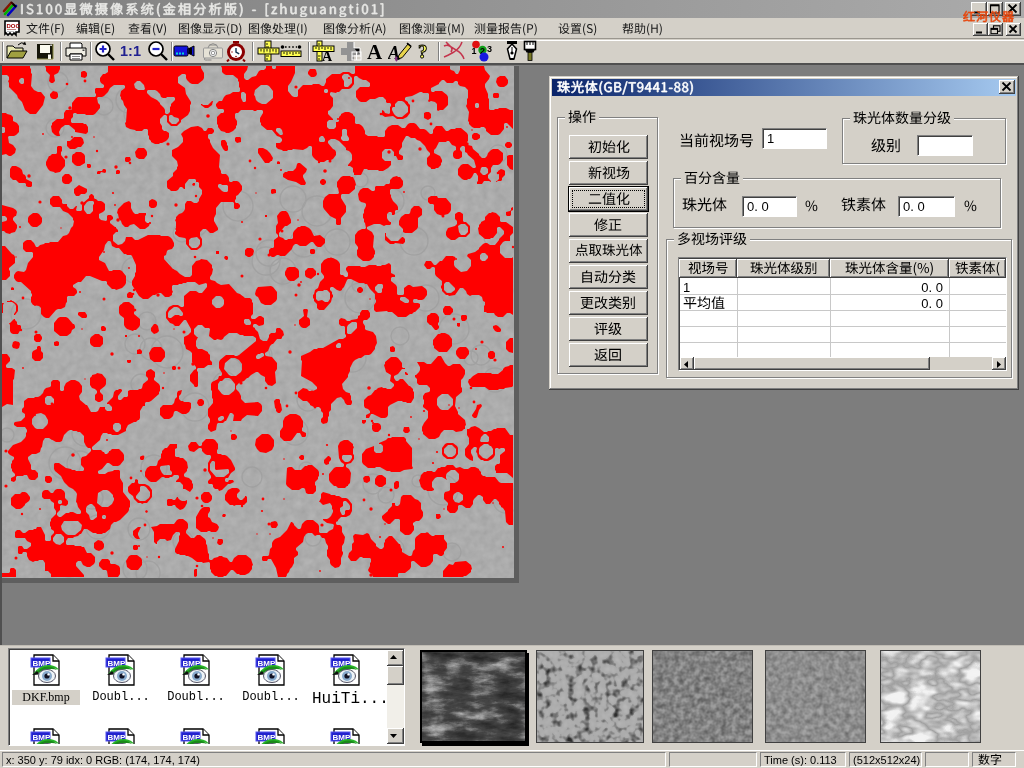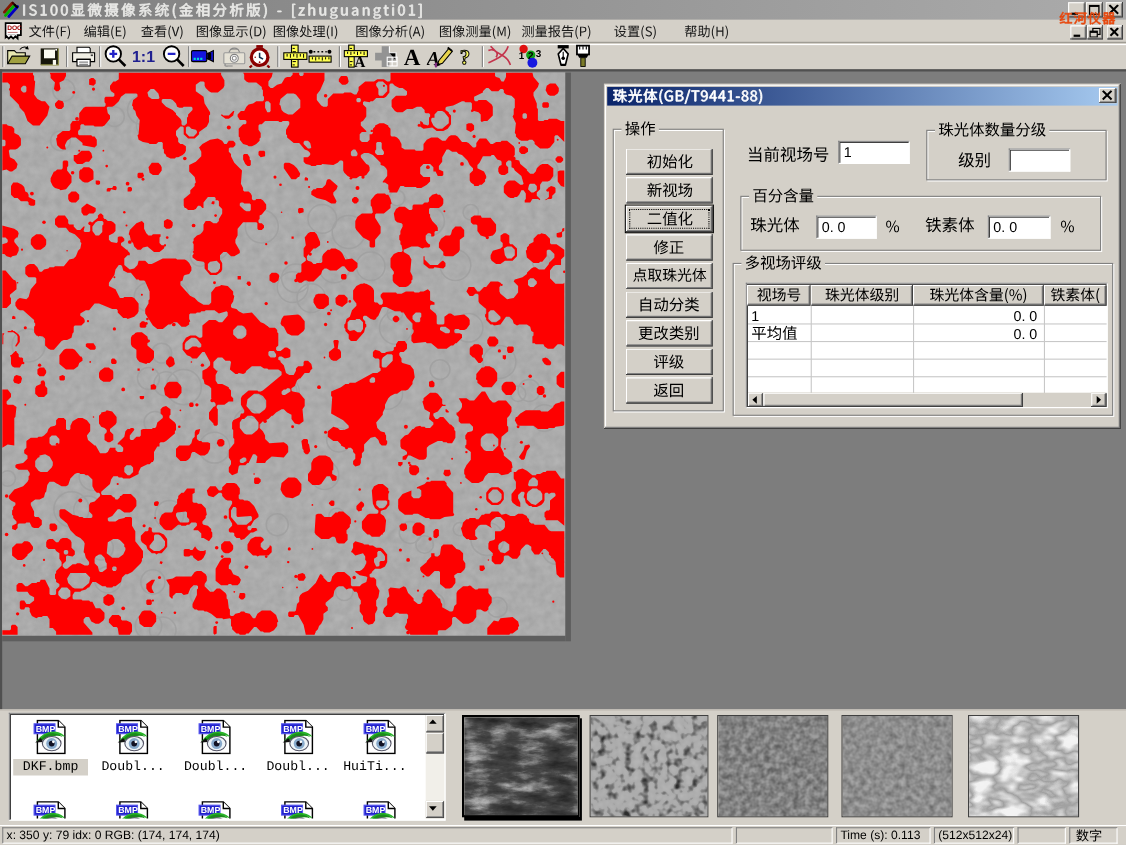--- a/index.html
+++ b/index.html
@@ -1003,21 +1003,21 @@
 <ellipse cx="17" cy="22" rx="8.5" ry="6.5" fill="#eef4f8" stroke="#556"></ellipse>
 <circle cx="17" cy="22" r="5" fill="#88aacc"></circle>
           <circle cx="17" cy="22" r="2.6" fill="#112"></circle>
 <circle cx="18.5" cy="20.4" r="1.2" fill="#fff"></circle>
 </g>
       </defs>
     </svg>
 <svg class="abs" style="left:30px;top:654px" width="32" height="32" viewBox="0 0 32 32">
       <use href="#bmpic"></use>
     </svg>
-<div class="abs" style="left:12px;top:690px;width:68px;height:15px;background:#d4d0c8;font-family:Liberation Mono, monospace;font-size:12px;text-align:center;white-space:nowrap">DKF.bmp</div>
+<div class="abs" style="left:12px;top:690px;width:68px;height:15px;background:#d4d0c8;font-family:Liberation Serif, serif;font-size:12px;text-align:center;white-space:nowrap">DKF.bmp</div>
 <svg class="abs" style="left:30px;top:728px;clip-path:inset(0 0 16px 0)" width="32" height="32" viewBox="0 0 32 32">
       <use href="#bmpic"></use>
     </svg>
 <svg class="abs" style="left:105px;top:654px" width="32" height="32" viewBox="0 0 32 32">
       <use href="#bmpic"></use>
     </svg>
 <div class="abs" style="left:87px;top:690px;width:68px;height:15px;font-family:'Liberation Mono',monospace;font-size:12px;text-align:center;white-space:nowrap">Doubl...</div>
 <svg class="abs" style="left:105px;top:728px;clip-path:inset(0 0 16px 0)" width="32" height="32" viewBox="0 0 32 32">
       <use href="#bmpic"></use>
     </svg>
@@ -1031,21 +1031,21 @@
 <svg class="abs" style="left:255px;top:654px" width="32" height="32" viewBox="0 0 32 32">
       <use href="#bmpic"></use>
     </svg>
 <div class="abs" style="left:237px;top:690px;width:68px;height:15px;font-family:'Liberation Mono',monospace;font-size:12px;text-align:center;white-space:nowrap">Doubl...</div>
 <svg class="abs" style="left:255px;top:728px;clip-path:inset(0 0 16px 0)" width="32" height="32" viewBox="0 0 32 32">
       <use href="#bmpic"></use>
     </svg>
 <svg class="abs" style="left:330px;top:654px" width="32" height="32" viewBox="0 0 32 32">
       <use href="#bmpic"></use>
     </svg>
-<div class="abs" style="left:312px;top:690px;width:68px;height:15px;font-family:'Liberation Mono',monospace;font-size:12px;white-space:nowrap">HuiTi...</div>
+<div class="abs" style="left:312px;top:690px;width:68px;height:15px;font-family:'Liberation Mono',monospace;font-size:16px;white-space:nowrap">HuiTi...</div>
 <svg class="abs" style="left:330px;top:728px;clip-path:inset(0 0 16px 0)" width="32" height="32" viewBox="0 0 32 32">
       <use href="#bmpic"></use>
     </svg>
 <div class="abs" style="left:387px;top:650px;width:17px;height:94px;background:#f1efe9"></div>
 <div class="abs btn3" style="left:387px;top:650px;width:17px;height:16px"><svg width="13" height="13" viewBox="0 0 13 13">
         <path d="M3 8 L6.5 4 L10 8 z" fill="#000"></path>
       </svg></div>
 <div class="abs btn3" style="left:387px;top:666px;width:17px;height:19px"></div>
 <div class="abs btn3" style="left:387px;top:728px;width:17px;height:16px"><svg width="13" height="13" viewBox="0 0 13 13">
         <path d="M3 5 L6.5 9 L10 5 z" fill="#000"></path>

